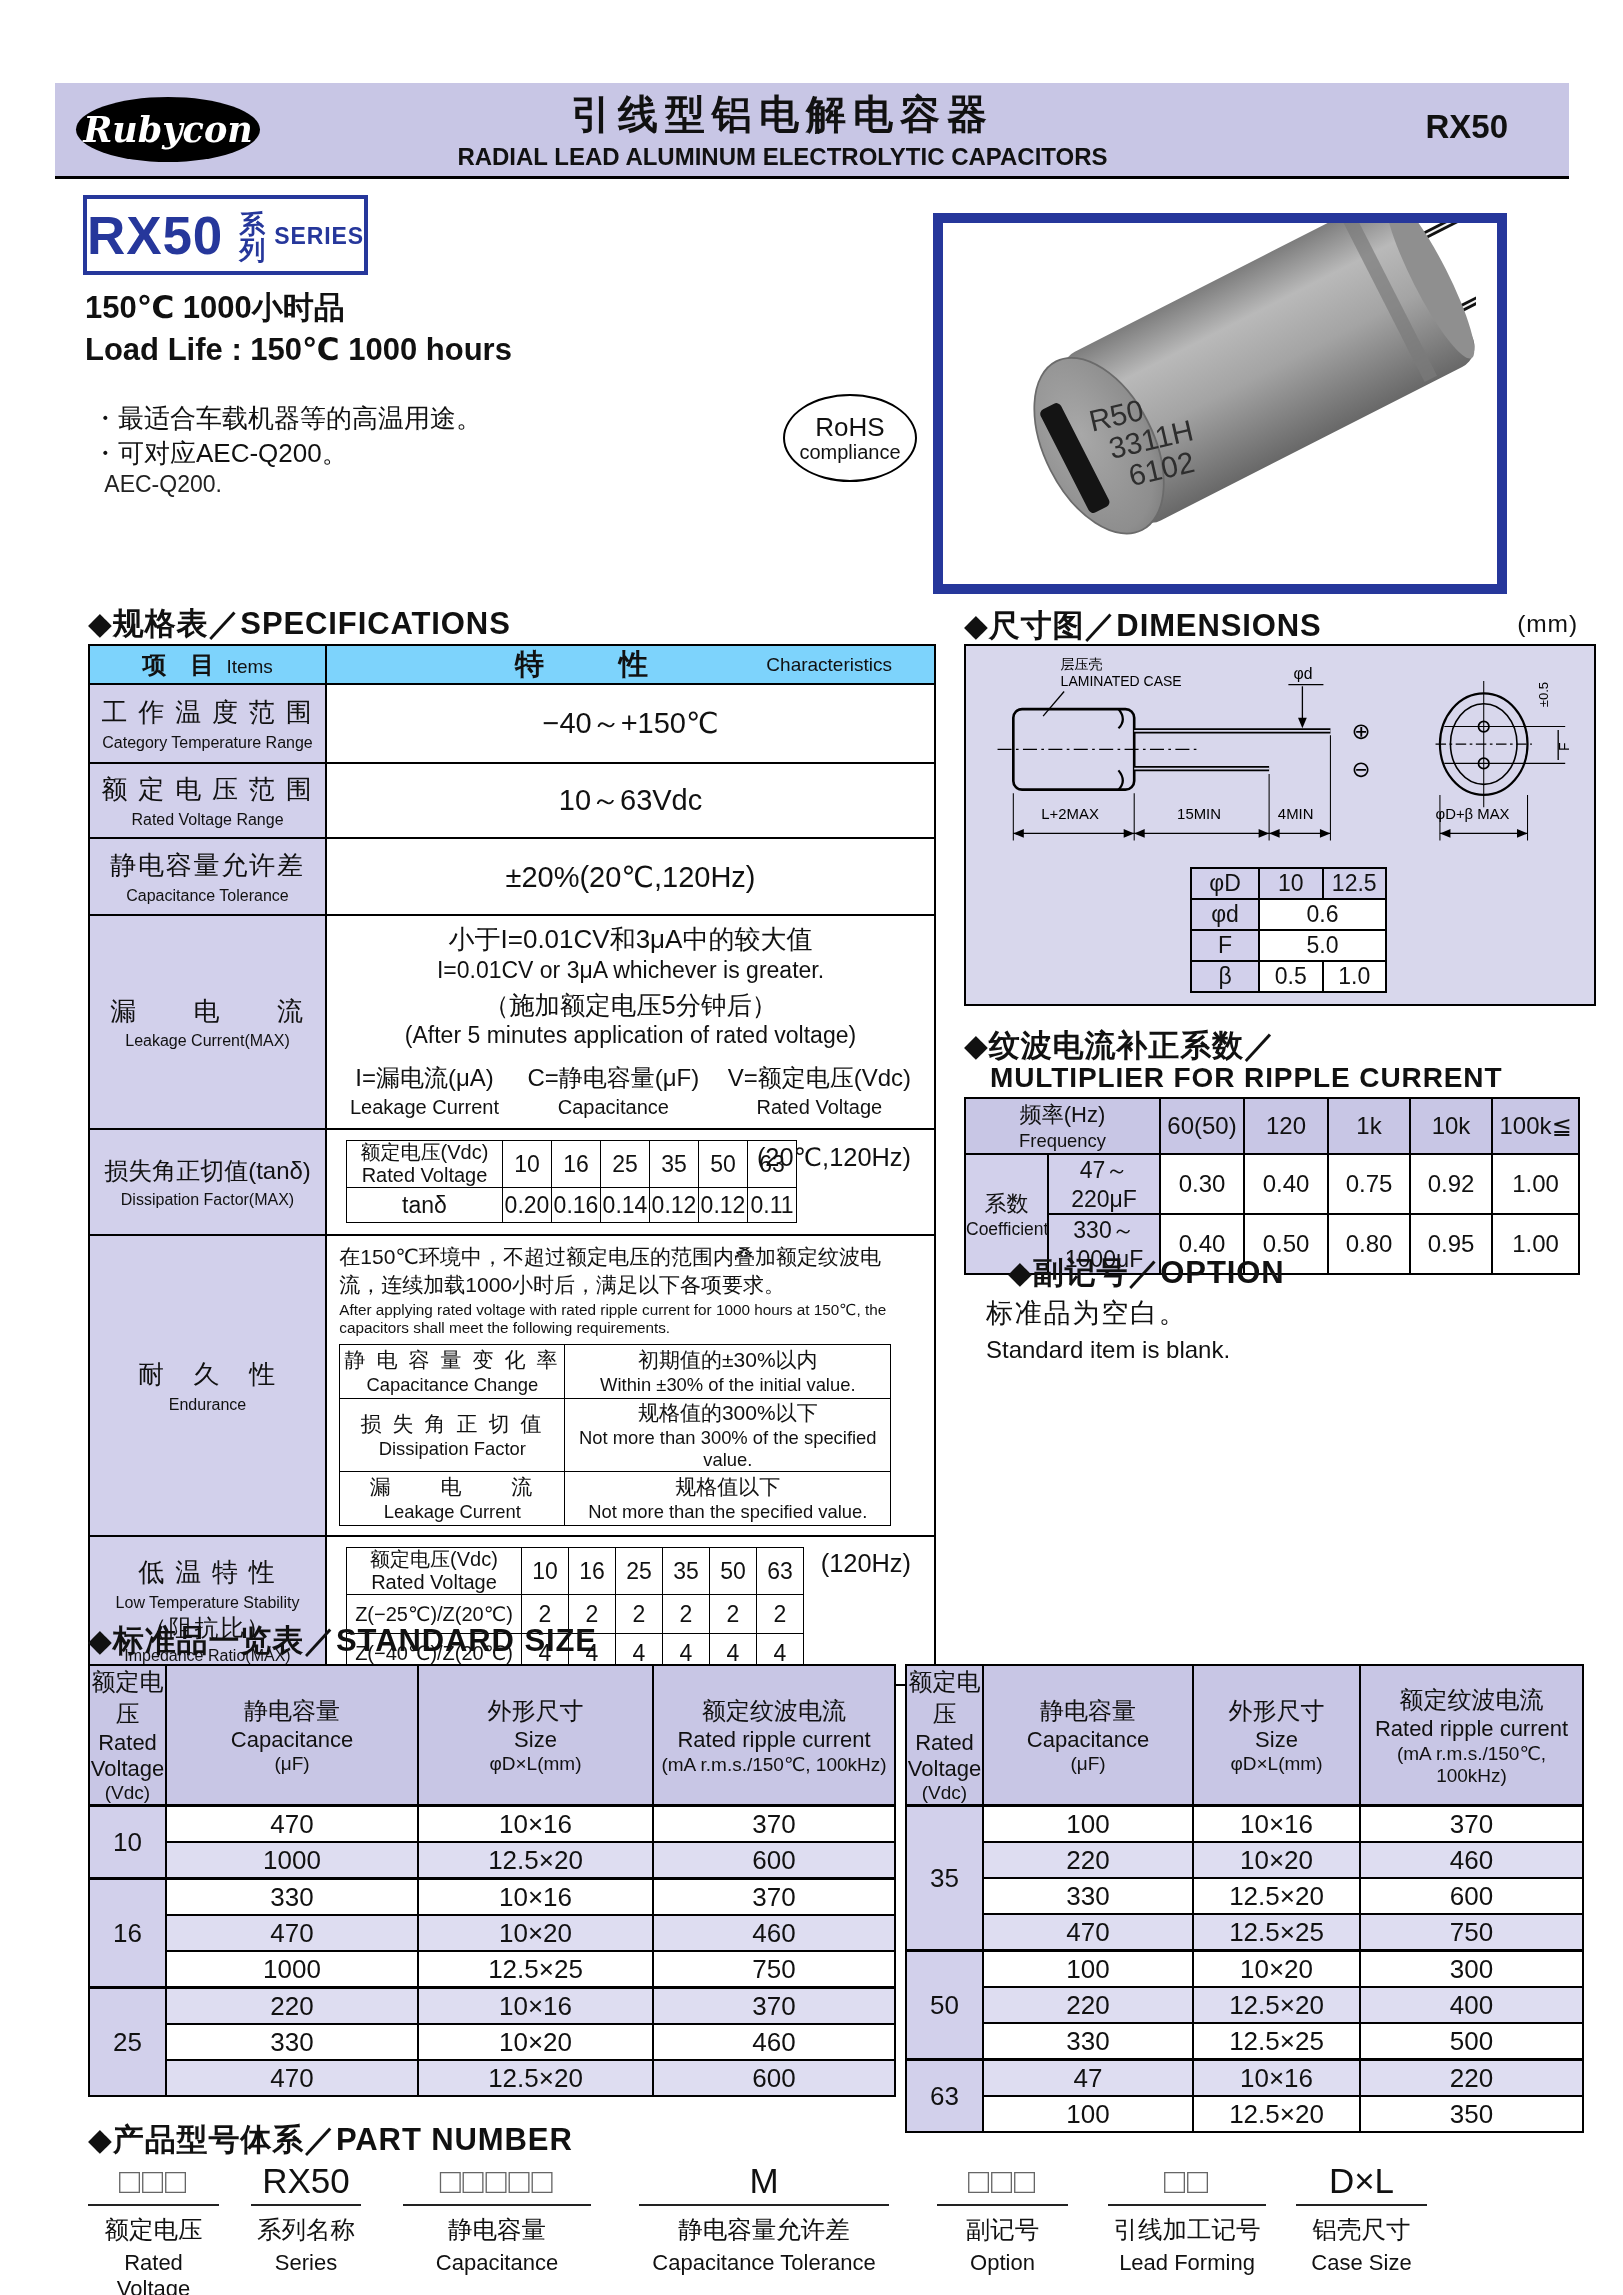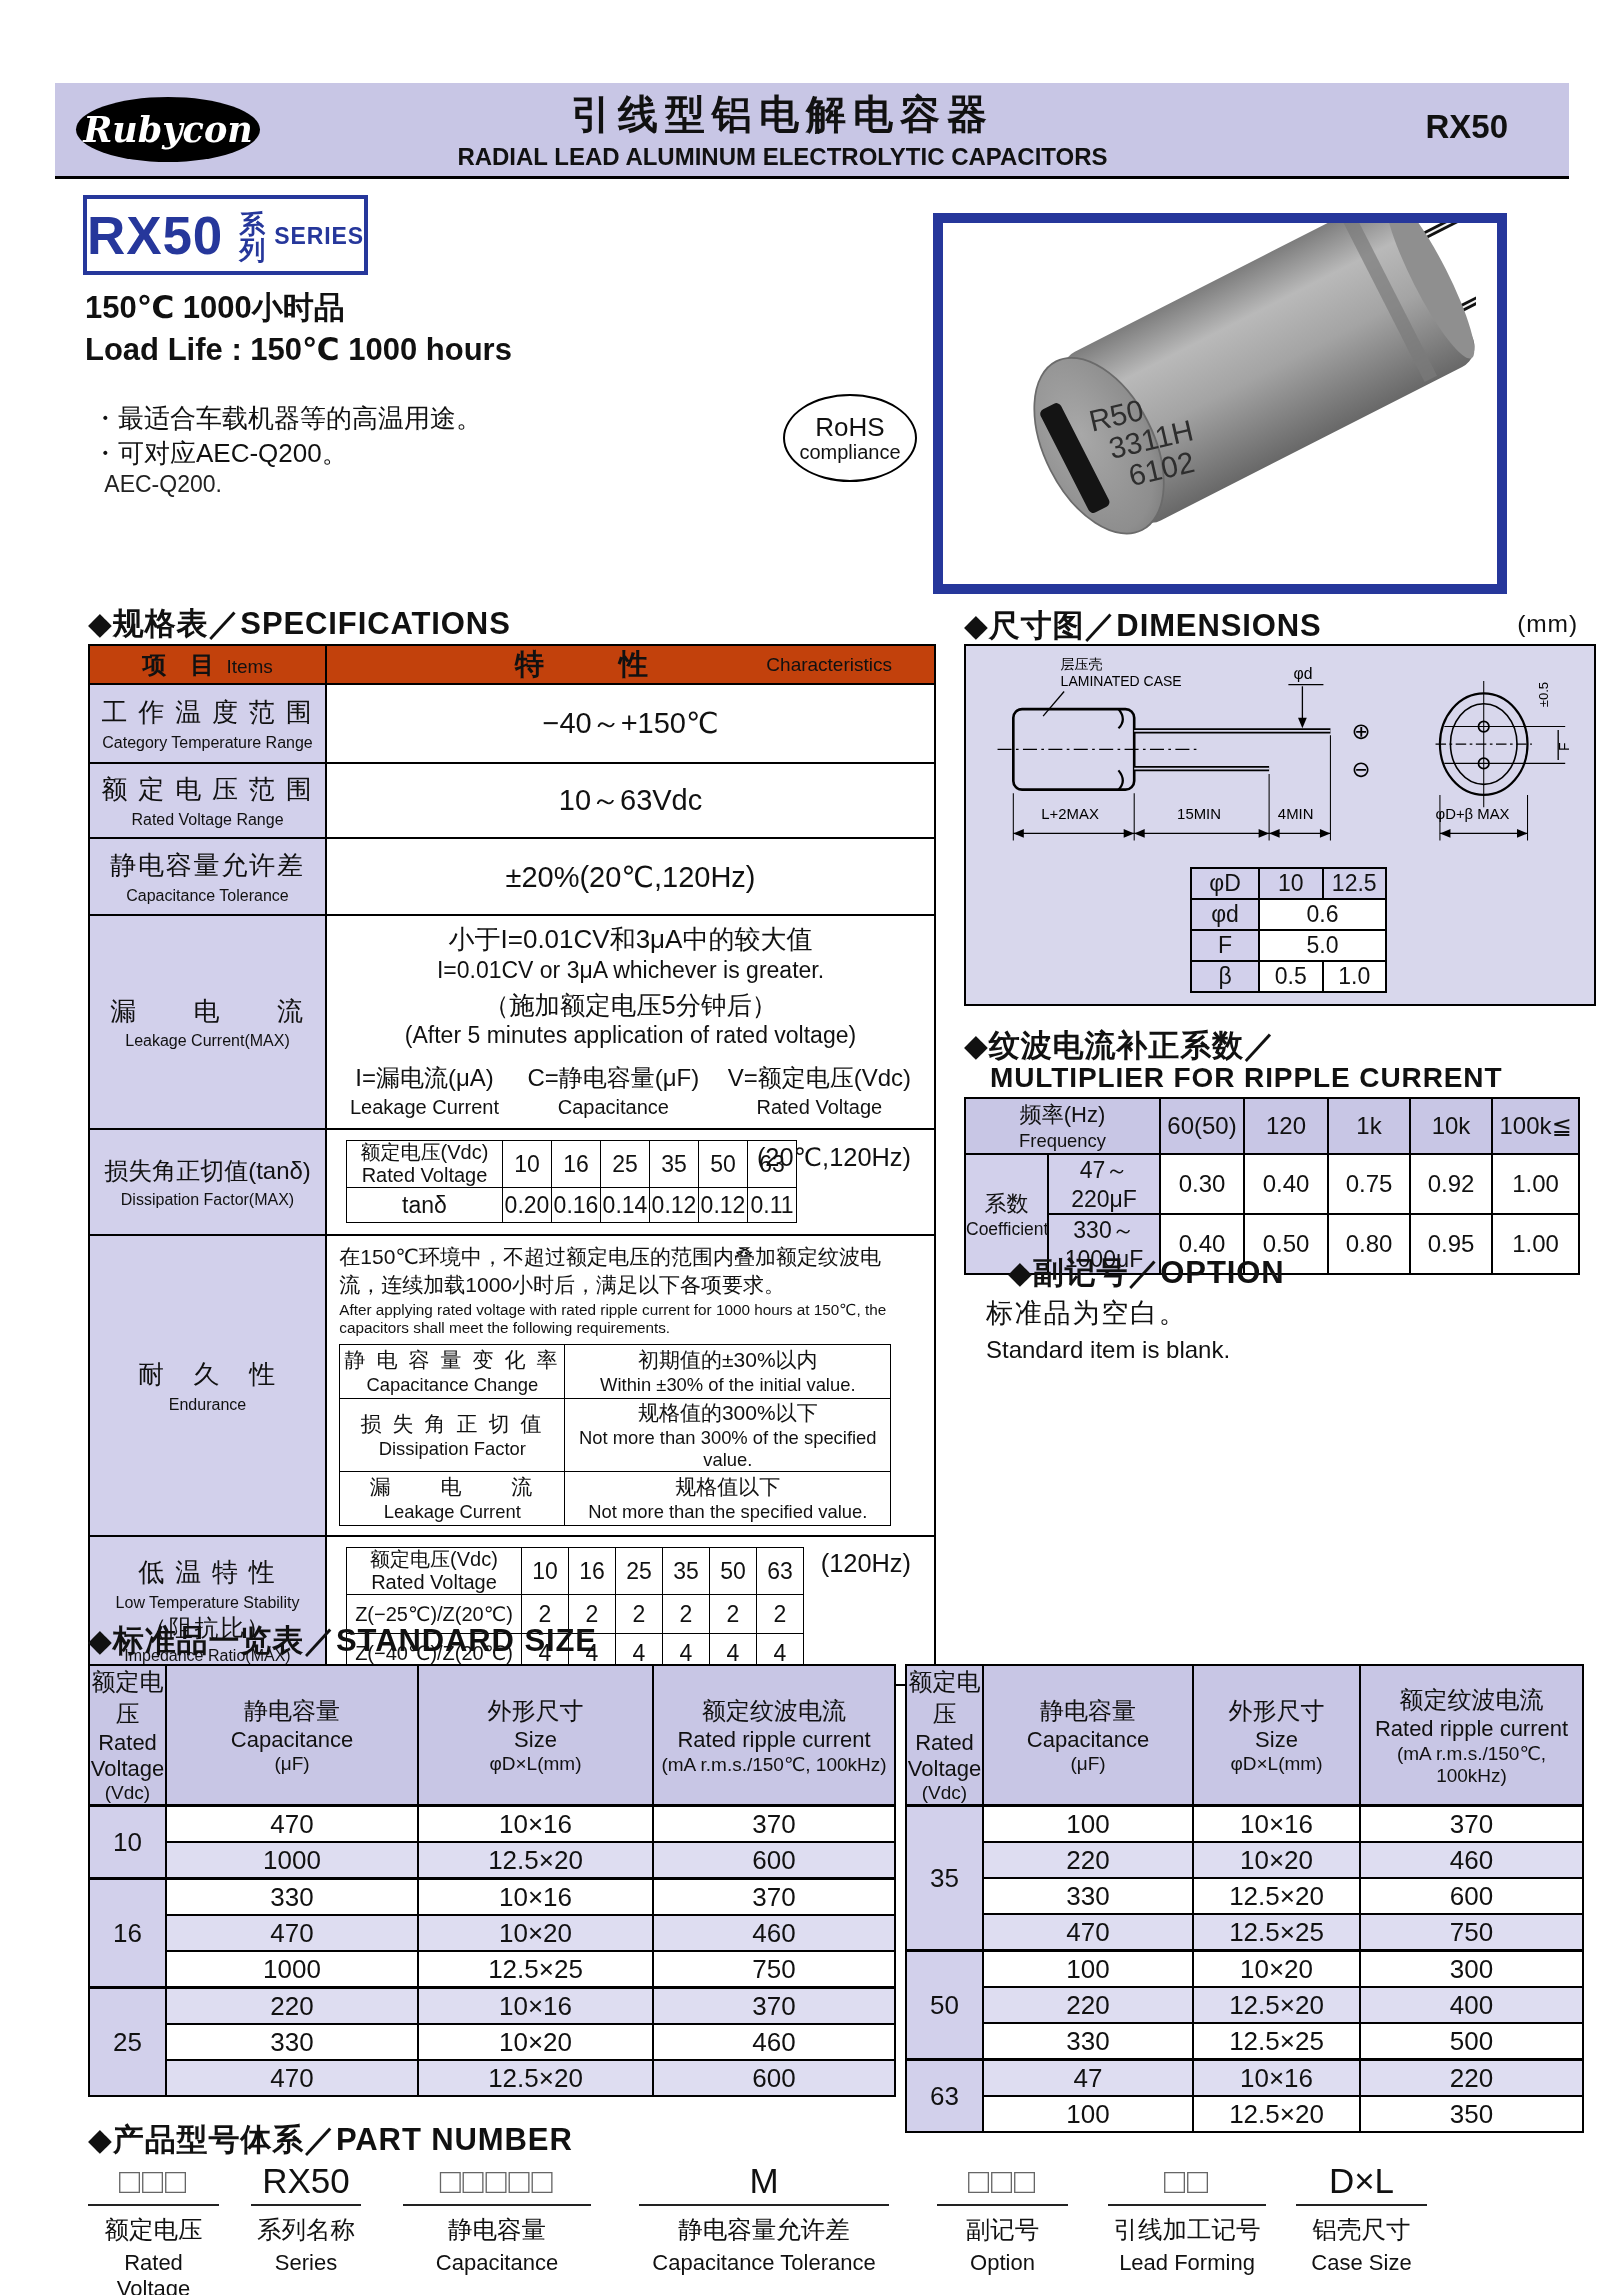--- a/index.html
+++ b/index.html
@@ -43,21 +43,21 @@
   .sec-h{font-size:31px;font-weight:bold;letter-spacing:0.9px;}
   .unit{font-size:24.5px;font-weight:normal;}
 
   
   table.grid{border-collapse:collapse;table-layout:fixed;background:#fff;}
   table.grid td{border:2.2px solid #000;padding:0;vertical-align:middle;}
   .spec{width:846px;}
   .spec .lbl{background:#d2d0eb;text-align:center;}
   .lbl .cn{font-size:26px;letter-spacing:1.8px;}
   .lbl .en{font-size:16px;margin-top:3.5px;}
-  .spec .hrow td{background:#c2410c;height:37px;}
+  .spec .hrow td{background:#7dd3fc;height:37px;}
   .spec .hrow .hl{font-size:24px;font-weight:bold;text-align:center;}
   .spec .hrow .hl .en{font-size:19px;font-weight:normal;margin-left:12.3px;}
   .spec .hrow .hr{position:relative;}
   .spec .hrow .hr .cnc{position:absolute;left:188px;top:50%;transform:translateY(-50%);font-size:29px;font-weight:bold;letter-spacing:23px;text-align:right;}
   .spec .hrow .hr .enc{position:absolute;right:42px;top:50%;transform:translateY(-50%);font-size:19px;}
   .bigval{text-align:center;font-size:29px;}
 
   .leak-cell{padding:7px 0 8.8px 0 !important;}
   .leak-lines{text-align:center;line-height:1.25;}
   .lk1{font-size:26px;}

